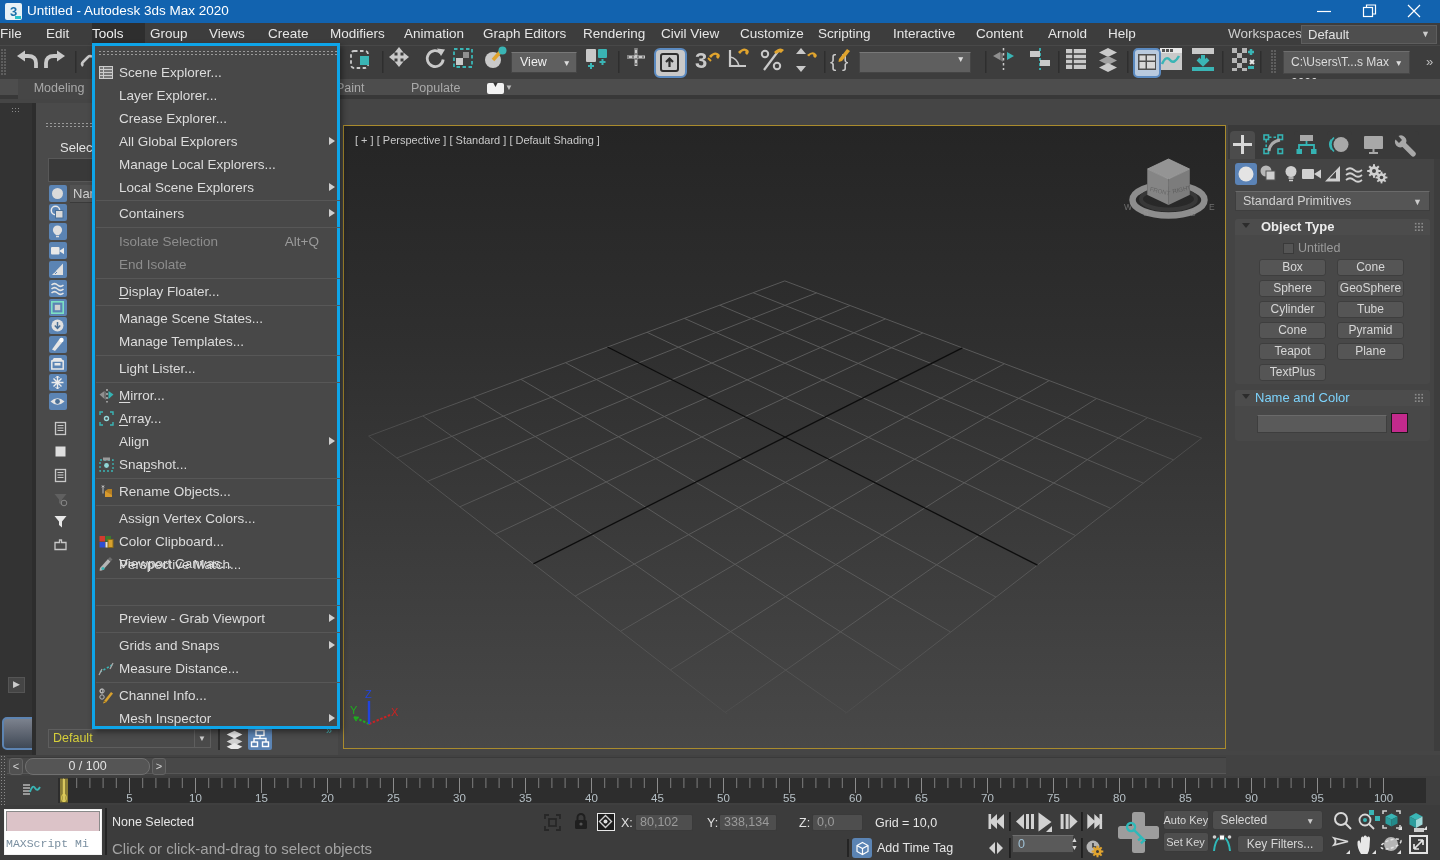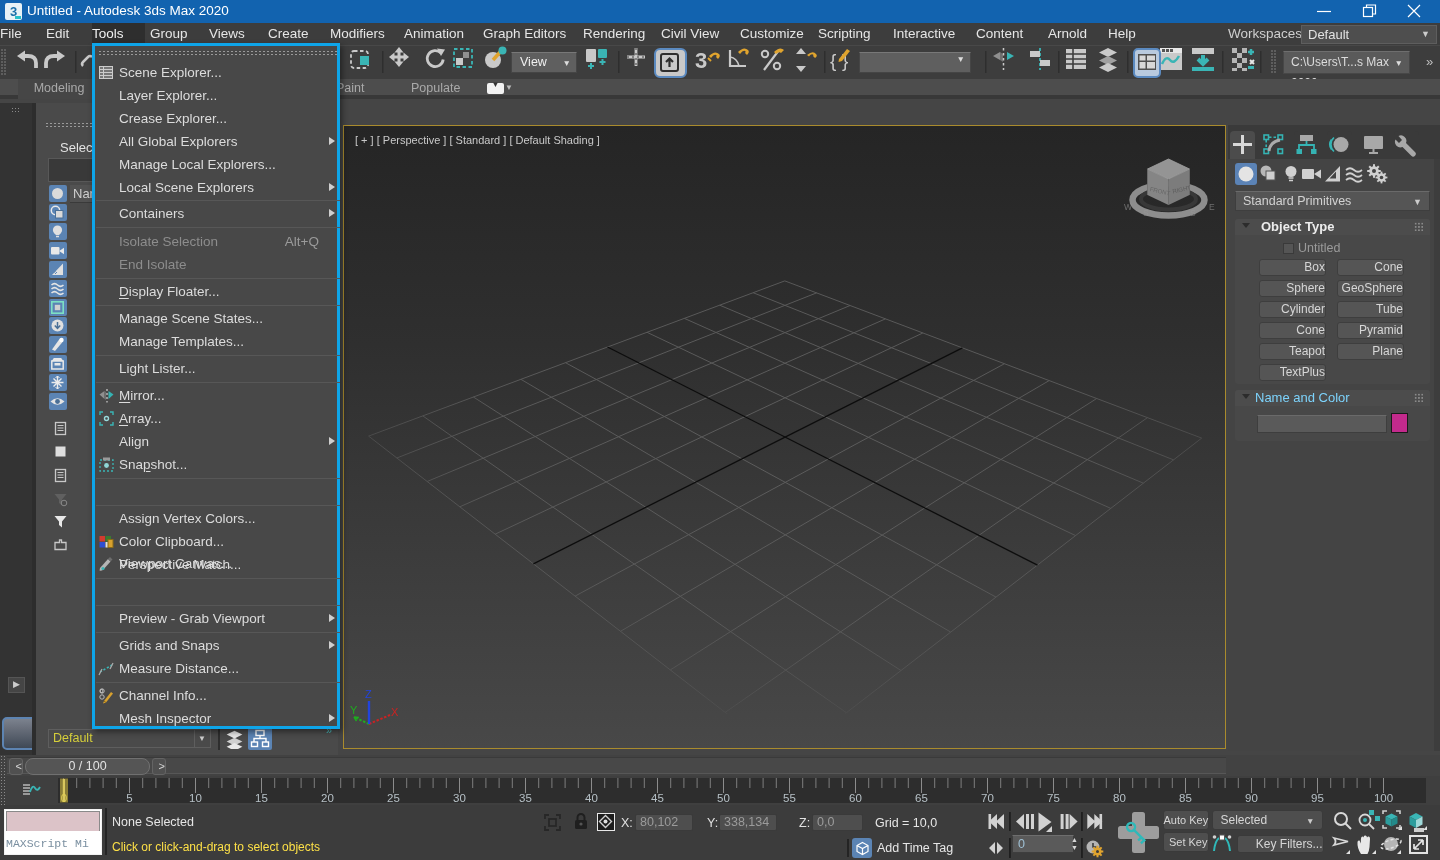--- a/index.html
+++ b/index.html
@@ -22,21 +22,21 @@
 
 .vpwrap { position:absolute; left:343px; top:125px; width:883px; height:624px; background:#1c1c1c; border:1px solid #a98b2d; }
 .vp { position:absolute; left:0px; top:0px; width:881px; height:622px; background:linear-gradient(180deg,#252525 0%,#2f2f2f 35%,#484848 100%); overflow:hidden; }
 
 .cpanel { position:absolute; left:1228px; top:125px; width:212px; height:626px; background:#444444; }
 
 .tslider { position:absolute; left:0; top:755px; width:1440px; height:21px; background:#424242; }
 .trackbar { position:absolute; left:0; top:776px; width:1440px; height:29px; background:#3f3f3f; }
 .statusbar { position:absolute; left:0; top:805px; width:1440px; height:55px; background:#3c3c3c; }
 .fld { background:#4e4e4e; border:1px solid #3a3a3a; border-radius:2px; color:#9b9b9b; font-size:12.5px; }
-.btn { background:#4e4e4e; border:1px solid #5c5c5c; border-radius:3px; color:#d6d6d6; font-size:12.5px; text-align:right; }
+.btn { background:#4e4e4e; border:1px solid #5c5c5c; border-radius:3px; color:#d6d6d6; font-size:12.5px; text-align:center; }
 
 .menu { position:absolute; left:92px; top:43px; width:248px; height:686px; background:#484848; border:3px solid #0ea5e9; box-shadow:2px 3px 6px rgba(0,0,0,0.45); font-size:13.5px; color:#dcdcdc; }
 .menu .dots { position:absolute; left:3px; top:4px; width:240px; height:6px;
   background-image:radial-gradient(circle, #9a9a9a 0.8px, transparent 1px); background-size:4px 3px; }
 .menu .it { position:absolute; left:0; width:246px; height:23px; line-height:23px; }
 .menu .it .lbl { position:absolute; left:24px; top:0; white-space:nowrap; }
 .menu .it.dis { color:#8d8d8d; }
 .menu .sc { position:absolute; right:22px; top:0; color:#9a9a9a; }
 .menu .sub { position:absolute; right:6px; top:7px; width:0; height:0; border-left:6px solid #cfcfcf; border-top:4.5px solid transparent; border-bottom:4.5px solid transparent; }
 .menu .hr { position:absolute; left:1px; width:244px; height:1px; background:#575757; }
@@ -749,21 +749,21 @@
       </svg>
   </div>
 
   <div class="statusbar" id="statusbar">
     <div class="abs" style="left:4px;top:3.5px;width:98px;height:46px;background:#fff;border:1px solid #f2f2f2">
         <div class="abs" style="left:1px;top:1px;width:94px;height:20px;background:#dcc3c8;border:1px solid #8a8a8a;border-bottom:none"></div>
         <div class="abs" style="left:1px;top:24px;width:94px;height:20px;background:#ffffff;font-family:'Liberation Mono',monospace;font-size:11.5px;color:#7a8fa0;line-height:20px;white-space:nowrap;overflow:hidden">MAXScript Mi</div>
       </div>
     <div class="abs" style="left:104.5px;top:3px;width:2.5px;height:47px;background:#242424"></div>
     <div class="abs" style="left:112px;top:9.5px;font-size:12.5px;color:#e6e6e6">None Selected</div>
-    <div class="abs" style="left:112px;top:34.5px;font-size:12px;color:#fde047">Click or click-and-drag to select objects</div>
+    <div class="abs" style="left:112px;top:34.5px;font-size:15px;color:#a3a3a3">Click or click-and-drag to select objects</div>
     <svg class="abs" style="left:543px;top:8px" width="19" height="19" viewBox="0 0 19 19" fill="none" stroke="#272727" stroke-width="1.8">
         <path d="M2 6 V2 h4 M13 2 h4 v4 M17 13 v4 h-4 M6 17 H2 v-4"></path>
         <rect x="6" y="6" width="7" height="7"></rect>
       </svg>
     <svg class="abs" style="left:572px;top:7px" width="18" height="20" viewBox="0 0 18 20">
         <rect x="3" y="8" width="12" height="9" rx="1.5" fill="#1f1f1f"></rect>
         <path d="M5.5 8 V5.5 a3.5 3.5 0 0 1 7 0 V8" fill="none" stroke="#1f1f1f" stroke-width="2"></path>
         <circle cx="9" cy="12" r="1.6" fill="#555"></circle>
       </svg>
     <div class="abs" style="left:597px;top:8px;width:18px;height:18px;background:#1d1d1d;border:1.5px solid #e8e8e8"><svg width="15" height="15" viewBox="0 0 15 15">
@@ -952,20 +952,29 @@
     <div class="it" style="top:406.9px">
         <svg class="ic" viewBox="0 0 17 17">
           <g fill="none" stroke="#3ab5b5" stroke-width="1.3" stroke-dasharray="2 2">
             <rect x="2" y="4" width="13" height="11"></rect>
           </g>
           <circle cx="8.5" cy="9.5" r="2.4" fill="#8fd6d6"></circle>
           <rect x="5" y="1.5" width="7" height="3" fill="#9a9a9a"></rect>
         </svg>
         <span class="lbl">Sna<u>p</u>shot...</span>
       </div>
+    <div class="it" style="top:433.9px">
+        <svg class="ic" viewBox="0 0 17 17">
+          <path d="M3 2 q2 1.5 0 3 q2-1.5 4 0 q-2-1.5 0-3 q-2 1.5 -4 0z" fill="#bbb"></path>
+          <path d="M5 4.5 v6" stroke="#bbb"></path>
+          <rect x="7" y="8" width="7" height="6" fill="#d89a2e"></rect>
+          <path d="M7 8 l3-2 4 0 0 6" fill="#b57f22"></path>
+        </svg>
+        <span class="lbl">Rename Objects...</span>
+      </div>
     <div class="it" style="top:460.8px">
         <span class="lbl">Assign Vertex Colors...</span>
       </div>
     <div class="it" style="top:483.9px">
         <svg class="ic" viewBox="0 0 17 17">
           <rect x="1.5" y="3" width="5.5" height="5.5" fill="#d23b2f"></rect>
           <rect x="7.5" y="3" width="5.5" height="5.5" fill="#3a7a2f"></rect>
           <rect x="1.5" y="9" width="5.5" height="5.5" fill="#2f4fd2"></rect>
           <rect x="7.5" y="9" width="5.5" height="5.5" fill="#e0e0e0"></rect>
           <rect x="10" y="6.5" width="5" height="8" fill="#d8a12e" stroke="#8a6a18"></rect>

